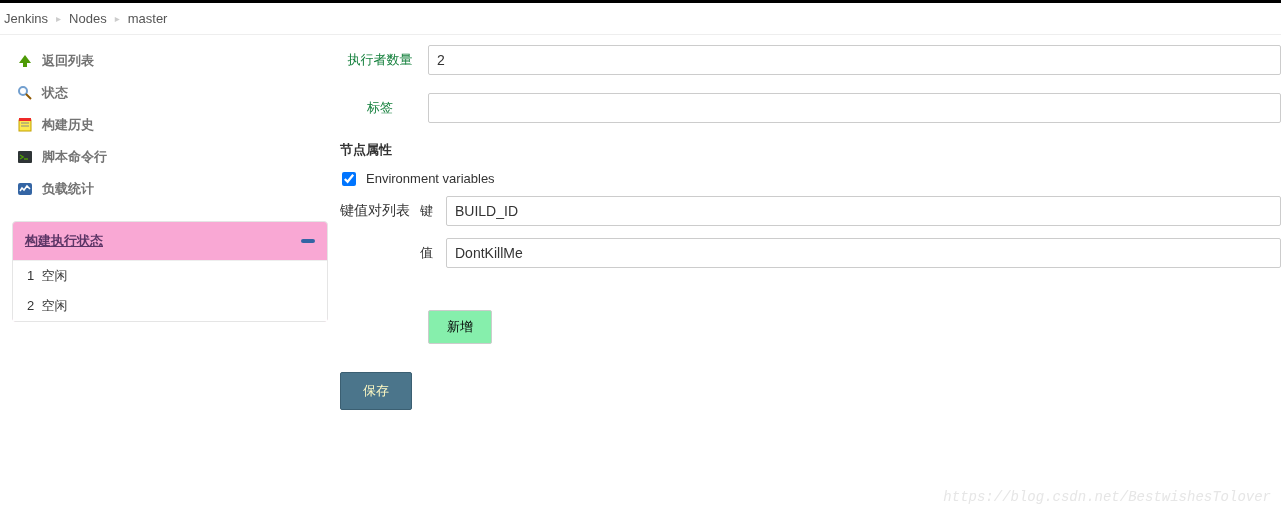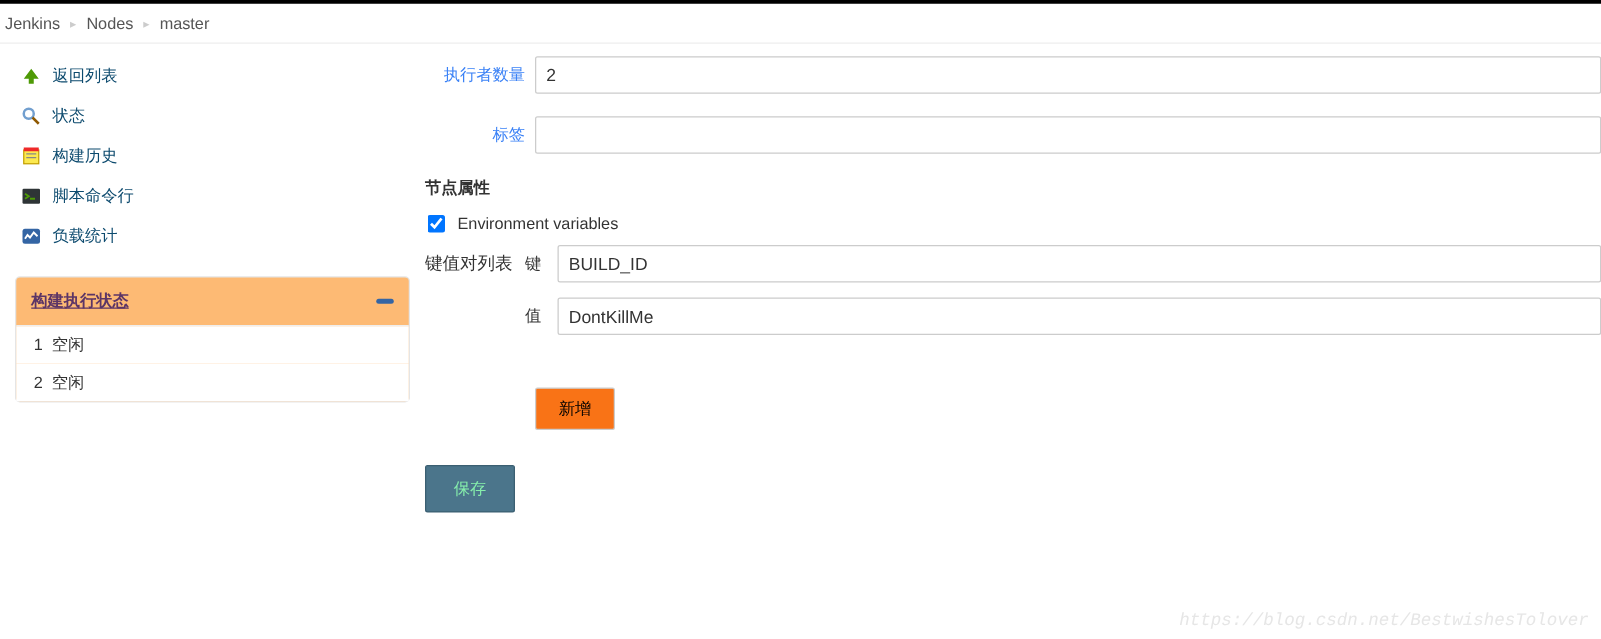--- a/index.html
+++ b/index.html
@@ -5,43 +5,43 @@
     * { box-sizing: border-box; margin: 0; padding: 0; }
     body { font-family: Arial, Helvetica, sans-serif; font-size: 13px; color: #333; background: #fff; width: 1281px; }
     .topbar { height: 3px; background: #000; }
     .breadcrumb { padding: 8px 4px; display: flex; align-items: center; gap: 8px; color: #555; border-bottom: 1px solid #eee; }
     .breadcrumb a { color: #555; text-decoration: none; }
     .breadcrumb .sep { color: #ccc; font-size: 10px; }
     .main { display: flex; }
     .sidebar { width: 340px; padding: 10px 12px; }
     .side-links { list-style: none; }
     .side-links li { padding: 7px 4px; display: flex; align-items: center; gap: 8px; }
-    .side-links a { color: #0c4a6e; text-decoration: none; }
+    .side-links a { color: #737373; text-decoration: none; font-weight: bold; }
     .side-links li.active a { color: #5c3566; font-weight: bold; }
     .icon { width: 18px; height: 18px; display: inline-flex; align-items: center; justify-content: center; flex-shrink: 0; }
-    .exec-panel { margin-top: 16px; border: 1px solid #e5e5e5; border-radius: 4px; background: #fdba74; }
+    .exec-panel { margin-top: 16px; border: 1px solid #e5e5e5; border-radius: 4px; background: #f9a8d4; }
     .exec-header { padding: 10px 12px; display: flex; justify-content: space-between; align-items: center; border-bottom: 1px solid #eee; }
     .exec-title { color: #5c3566; font-weight: bold; }
     .exec-toggle { width: 14px; height: 4px; background: #3465a4; border-radius: 2px; }
     .exec-row { padding: 6px 14px; color: #333; background: #fff; }
     .content { flex: 1; padding: 10px 0 20px 0; }
     .form-row { display: flex; align-items: center; margin-bottom: 18px; }
-    .form-label { width: 80px; text-align: right; margin-right: 8px; color: #3b82f6; font-size: 13px; }
+    .form-label { width: 80px; text-align: center; margin-right: 8px; color: #15803d; font-size: 13px; }
     .form-input { flex: 1; border: 1px solid #ccc; padding: 6px 8px; font-size: 14px; color: #333; border-radius: 2px; }
     .form-select { flex: 1; border: 1px solid #ccc; padding: 6px 8px; font-size: 14px; color: #333; background: #fff; border-radius: 2px; }
     .section-title { font-weight: bold; margin: 8px 0 12px 0; font-size: 13px; }
     .check-row { display: flex; align-items: center; gap: 10px; margin-bottom: 10px; padding-left: 2px; }
     .check-row input { width: 14px; height: 14px; }
     .kv-block { display: flex; margin-top: 2px; }
     .kv-label-col { width: 80px; font-size: 14px; padding-top: 6px; }
     .kv-fields { flex: 1; }
     .kv-row { display: flex; align-items: center; margin-bottom: 12px; }
     .kv-row .k { width: 20px; text-align: left; margin-right: 6px; color: #333; }
-    .btn { border: 1px solid #ccc; background: #f97316; padding: 7px 18px; font-size: 13px; cursor: pointer; border-radius: 2px; }
-    .btn-primary { background: #4b758b; color: #86efac; border: 1px solid #3b5f72; padding: 9px 22px; }
+    .btn { border: 1px solid #ccc; background: #86efac; padding: 7px 18px; font-size: 13px; cursor: pointer; border-radius: 2px; }
+    .btn-primary { background: #4b758b; color: #fef9c3; border: 1px solid #3b5f72; padding: 9px 22px; }
     .btn-area { margin-left: 88px; margin-top: 30px; }
     .save-area { margin-top: 28px; }
     .watermark { position: absolute; right: 10px; bottom: 6px; color: #e6e6e6; font-size: 14px; font-style: italic; font-family: Liberation Mono, monospace; }
   </style>
 </head>
 <body>
 
 <div class="topbar"></div>
 
 <div class="breadcrumb">

